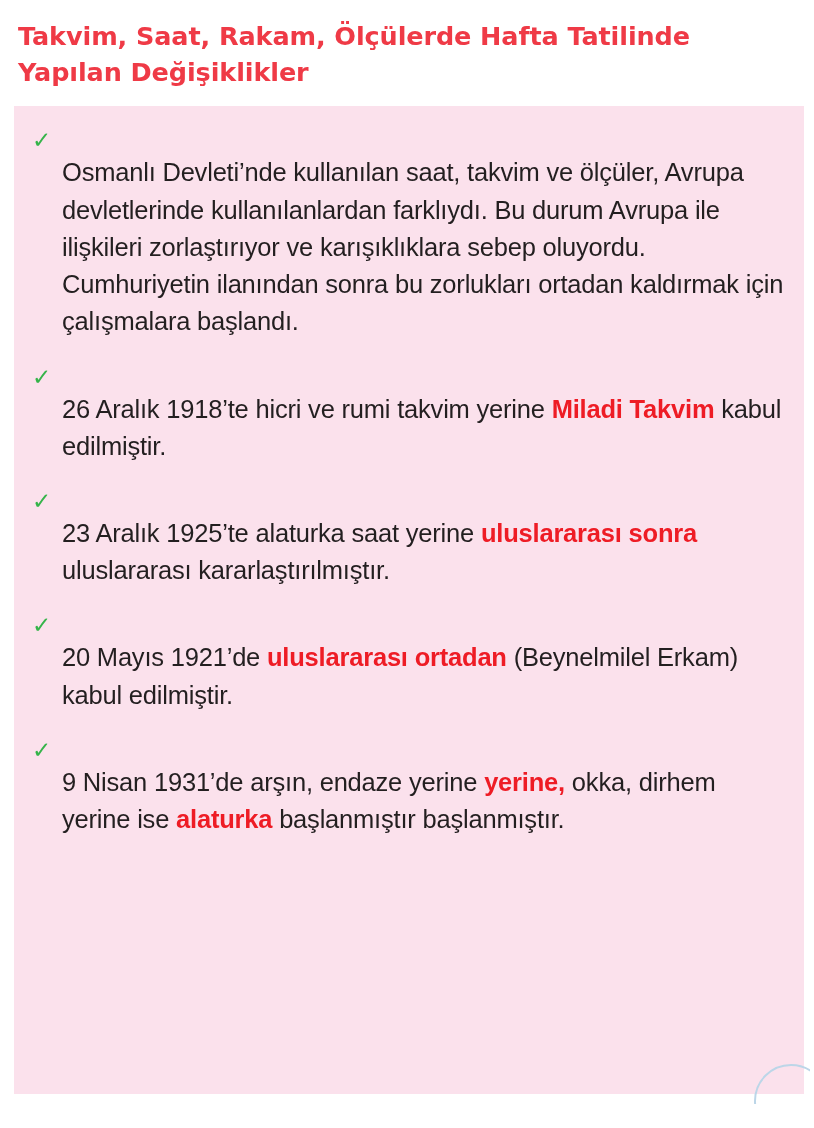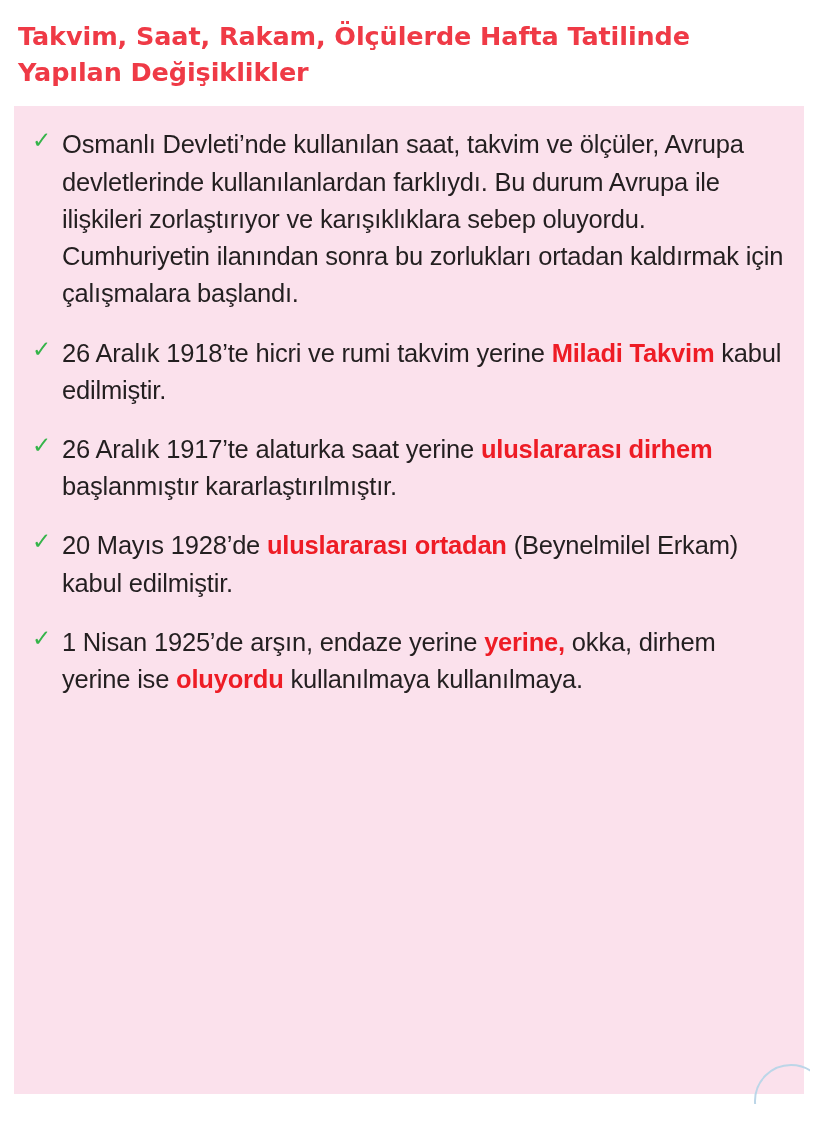--- a/index.html
+++ b/index.html
@@ -58,20 +58,21 @@
     text-align: left;
     padding-left: 4px;
     font-family: "DejaVu Sans", sans-serif;
   }
   .btext {
     flex: 1 1 auto;
     color: #231f20;
     font-size: 25.5px;
     line-height: 1.46;
     letter-spacing: -0.2px;
+    margin-top: 28px;
   }
   .btext b {
     color: #ee1c25;
     font-weight: bold;
   }
   .corner {
     position: absolute;
     right: 4px;
     bottom: 0;
     width: 56px;
@@ -102,27 +103,27 @@
         <li>
           <span class="tick">✓</span>
           <span class="btext"><span>Osmanlı Devleti’nde kullanılan saat, takvim ve ölçüler, Avrupa devletlerinde kullanılanlardan farklıydı. Bu durum Avrupa ile ilişkileri zorlaştırıyor ve karışıklıklara sebep oluyordu. Cumhuriyetin ilanından sonra bu zorlukları ortadan kaldırmak için çalışmalara başlandı.</span></span>
         </li>
         <li>
           <span class="tick">✓</span>
           <span class="btext"><span>26 Aralık 1918’te hicri ve rumi takvim yerine </span><b>Miladi Takvim</b><span> kabul edilmiştir.</span></span>
         </li>
         <li>
           <span class="tick">✓</span>
-          <span class="btext"><span>26 Aralık 1917’te alaturka saat yerine </span><b>uluslararası dirhem</b><span> başlanmıştır kararlaştırılmıştır.</span></span>
+          <span class="btext"><span>23 Aralık 1925’te alaturka saat yerine </span><b>uluslararası sonra</b><span> uluslararası kararlaştırılmıştır.</span></span>
         </li>
         <li>
           <span class="tick">✓</span>
-          <span class="btext"><span>20 Mayıs 1928’de </span><b>uluslararası ortadan</b><span> (Beynelmilel Erkam) kabul edilmiştir.</span></span>
+          <span class="btext"><span>20 Mayıs 1921’de </span><b>uluslararası ortadan</b><span> (Beynelmilel Erkam) kabul edilmiştir.</span></span>
         </li>
         <li>
           <span class="tick">✓</span>
-          <span class="btext"><span>1 Nisan 1925’de arşın, endaze yerine </span><b>yerine,</b><span> okka, dirhem yerine ise </span><b>oluyordu</b><span> kullanılmaya kullanılmaya.</span></span>
+          <span class="btext"><span>9 Nisan 1931’de arşın, endaze yerine </span><b>yerine,</b><span> okka, dirhem yerine ise </span><b>alaturka</b><span> başlanmıştır başlanmıştır.</span></span>
         </li>
       </ul>
   </div>
 
   <div class="corner"></div>
 </div>
 
 </body></html>

